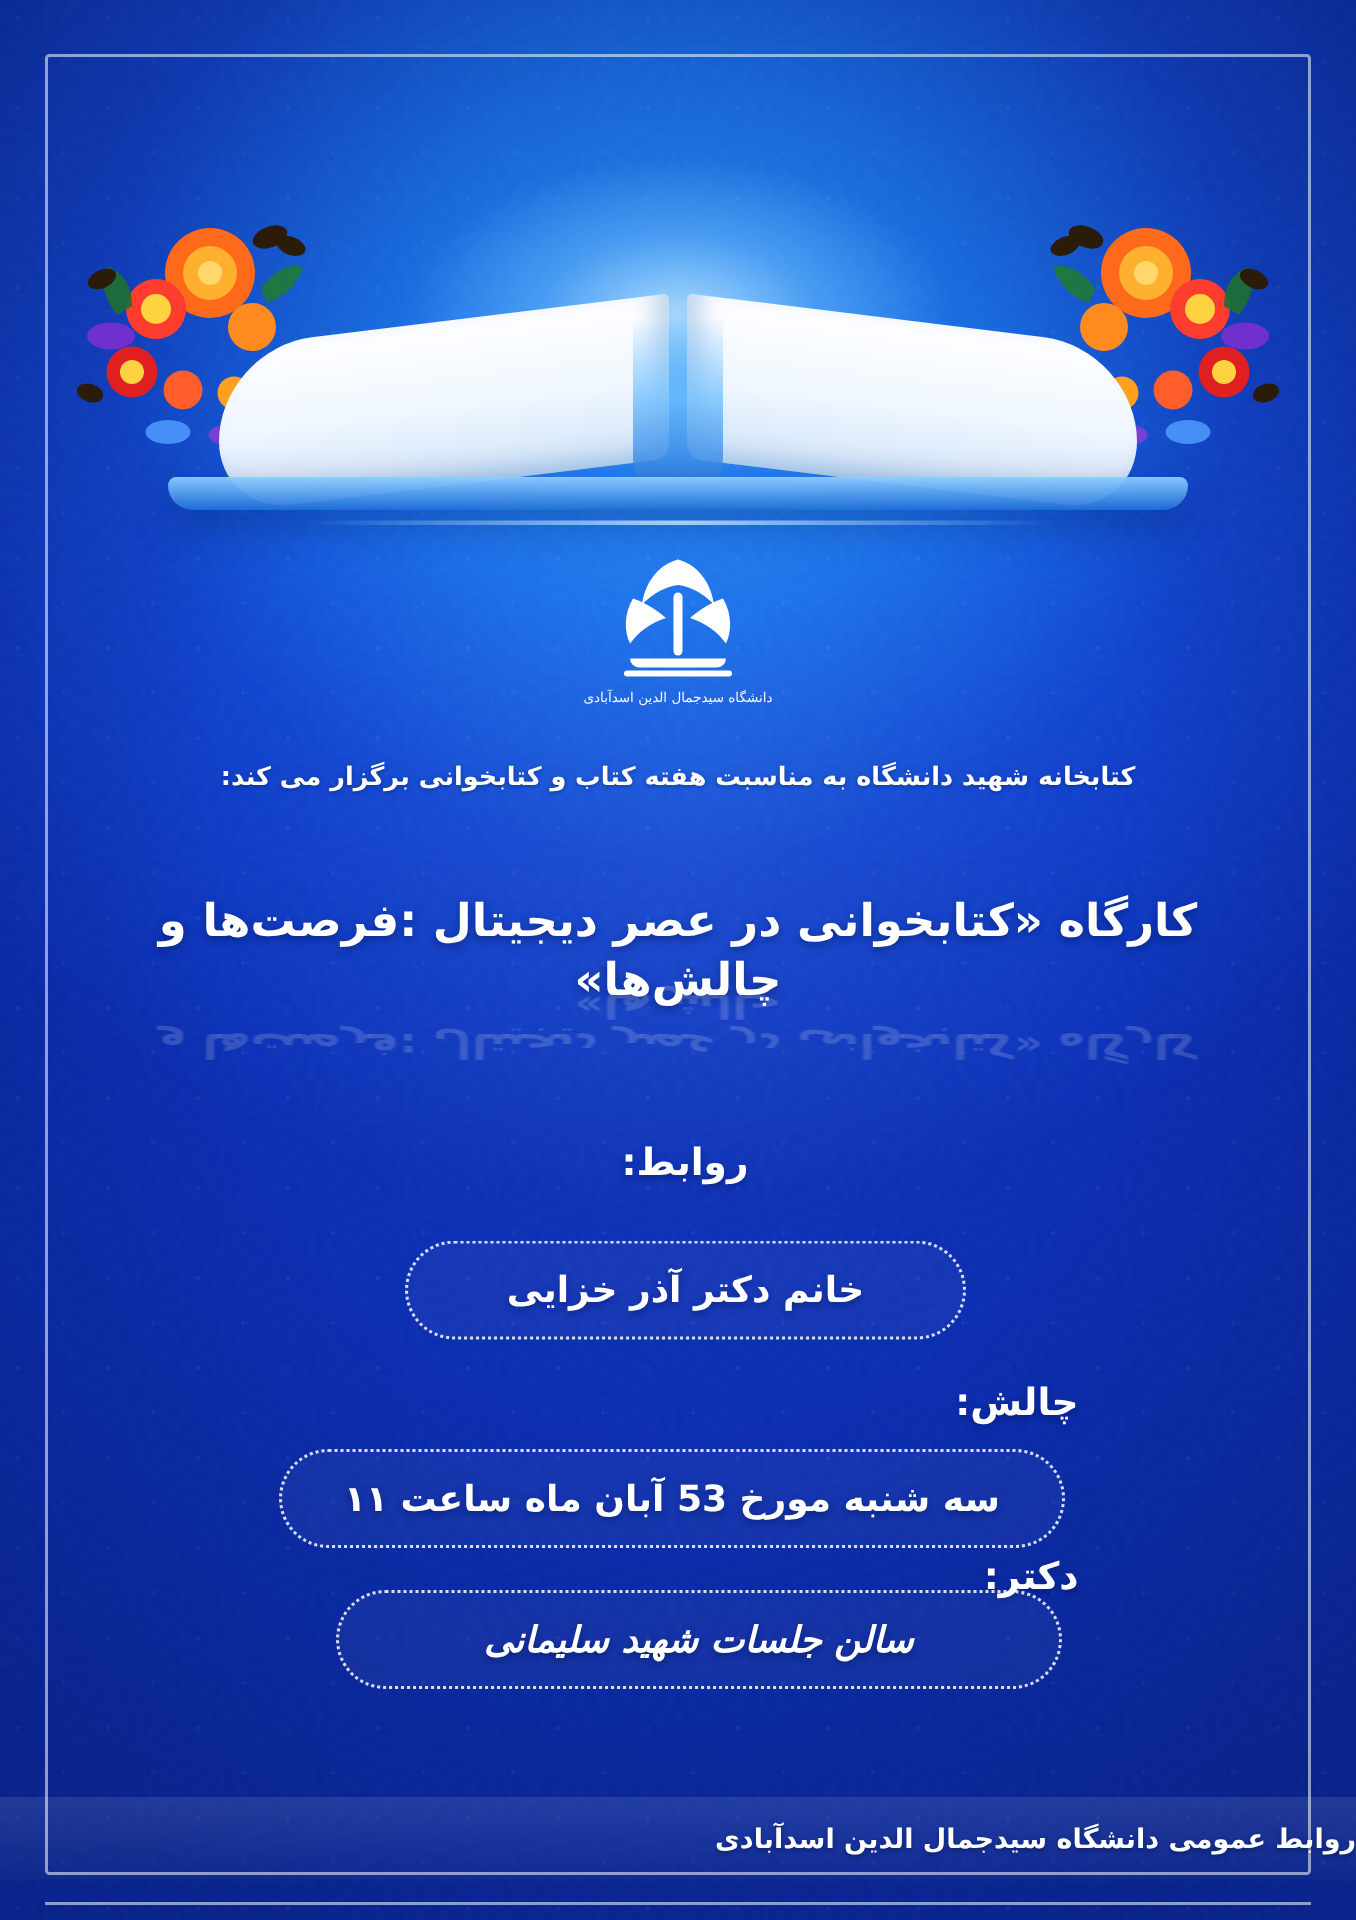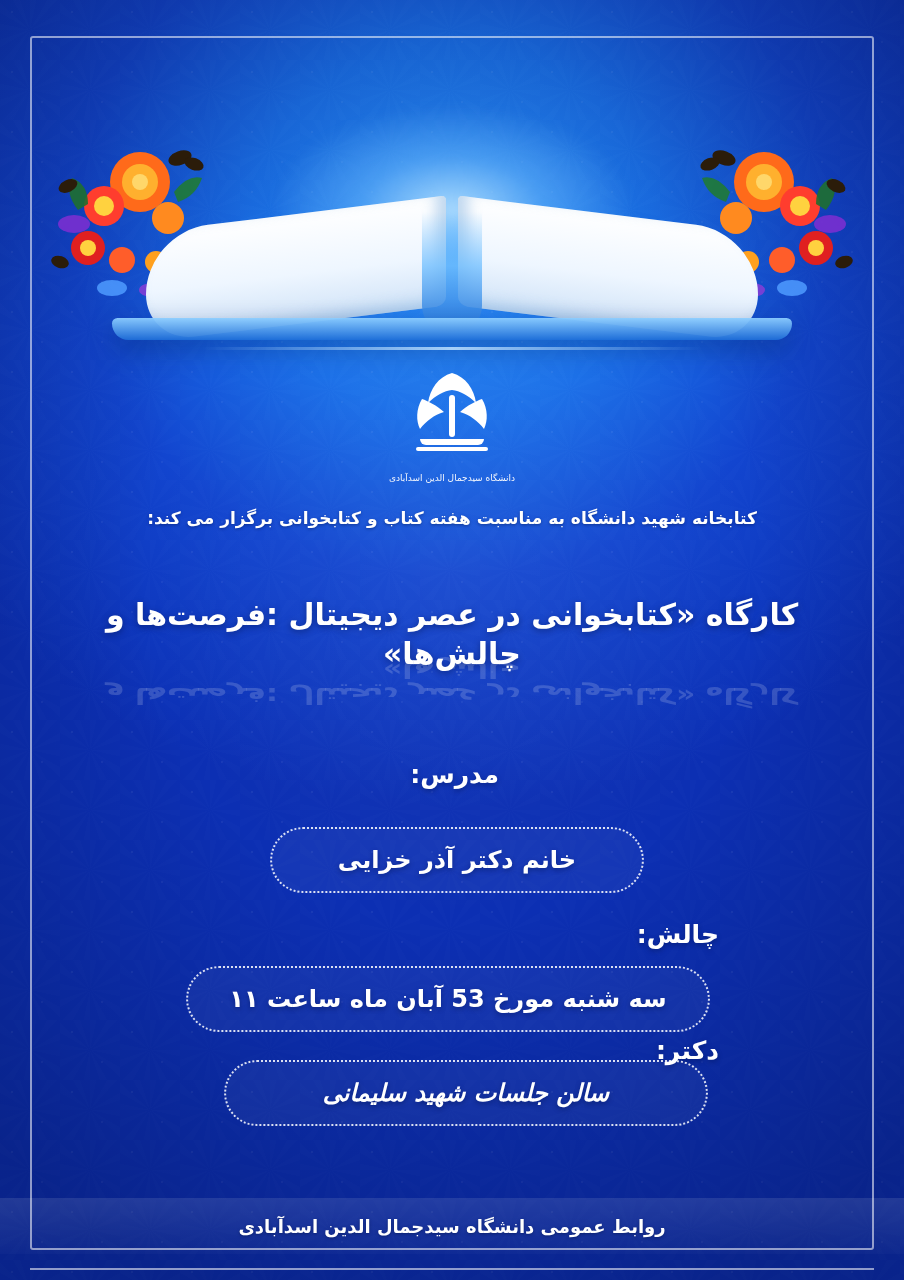--- a/index.html
+++ b/index.html
@@ -157,21 +157,21 @@
     width: 220px;
     text-align: center;
   }
   .logo-mark {
     width: 120px;
     height: 96px;
     margin: 0 auto;
     position: relative;
   }
   .logo-caption {
-    margin-top: 12px;
+    margin-top: 0;
     font-size: 9px;
     color: #ffffff;
     letter-spacing: 0.5px;
     opacity: 0.95;
   }
 
   
   .intro {
     position: absolute;
     left: 60px;
@@ -247,21 +247,20 @@
 
   
   .footer {
     position: absolute;
     left: 0;
     right: 0;
     top: 1198px;
     height: 56px;
     display: flex;
     align-items: center;
-    justify-content: center;
   }
   .footer-band {
     position: absolute;
     left: 0; right: 0; top: 0; height: 56px;
     background: linear-gradient(180deg, rgba(255,255,255,0.10), rgba(255,255,255,0.02));
   }
   .footer-text {
     position: relative;
     color: #ffffff;
     font-size: 18px;
@@ -367,21 +366,21 @@
       </svg>
     </div>
     <div class="logo-caption">دانشگاه سیدجمال الدین اسدآبادی</div>
   </div>
 
   <div class="intro">کتابخانه شهید دانشگاه به مناسبت هفته کتاب و کتابخوانی برگزار می کند:</div>
 
   <div class="title">کارگاه «کتابخوانی در عصر دیجیتال :فرصت‌ها و چالش‌ها»</div>
   <div class="title-reflection">کارگاه «کتابخوانی در عصر دیجیتال :فرصت‌ها و چالش‌ها»</div>
 
-  <div class="label label-teacher">مدرس:</div>
+  <div class="label label-teacher">روابط:</div>
   <div class="pill pill-teacher">خانم دکتر آذر خزایی</div>
 
   <div class="label label-time">چالش:</div>
   <div class="pill pill-time">سه شنبه مورخ 53 آبان ماه ساعت ۱۱</div>
 
   <div class="label label-place">دکتر:</div>
   <div class="pill pill-place">سالن جلسات شهید سلیمانی</div>
 
   <div class="footer">
     <div class="footer-band"></div>

